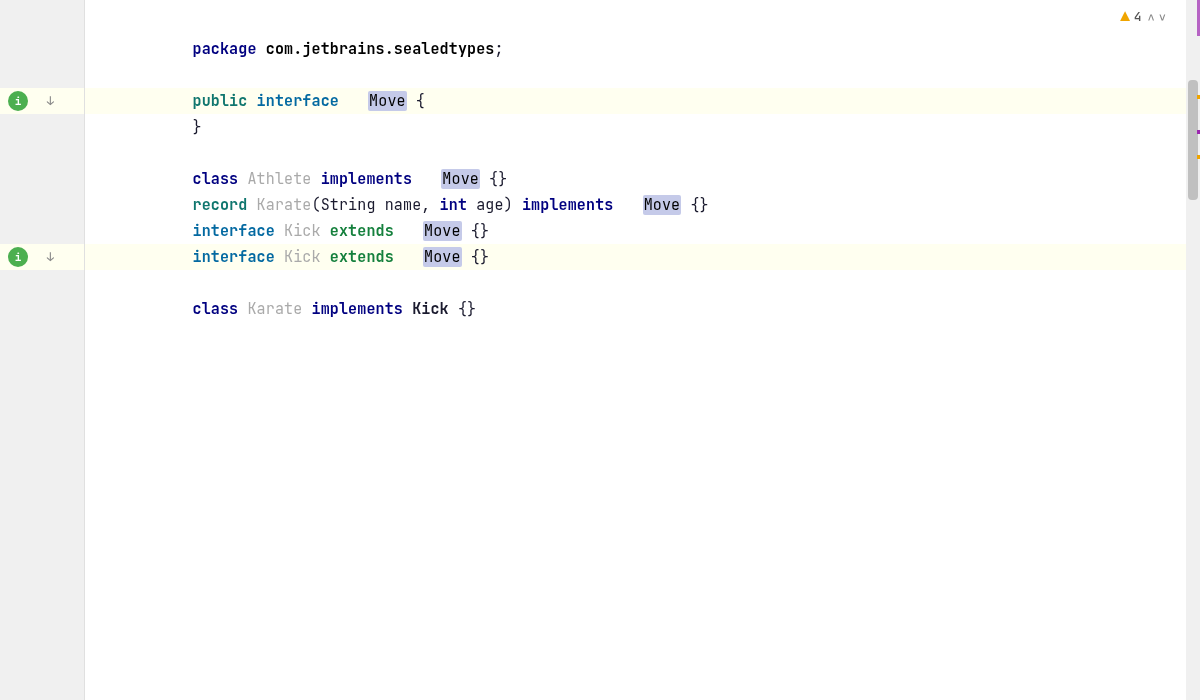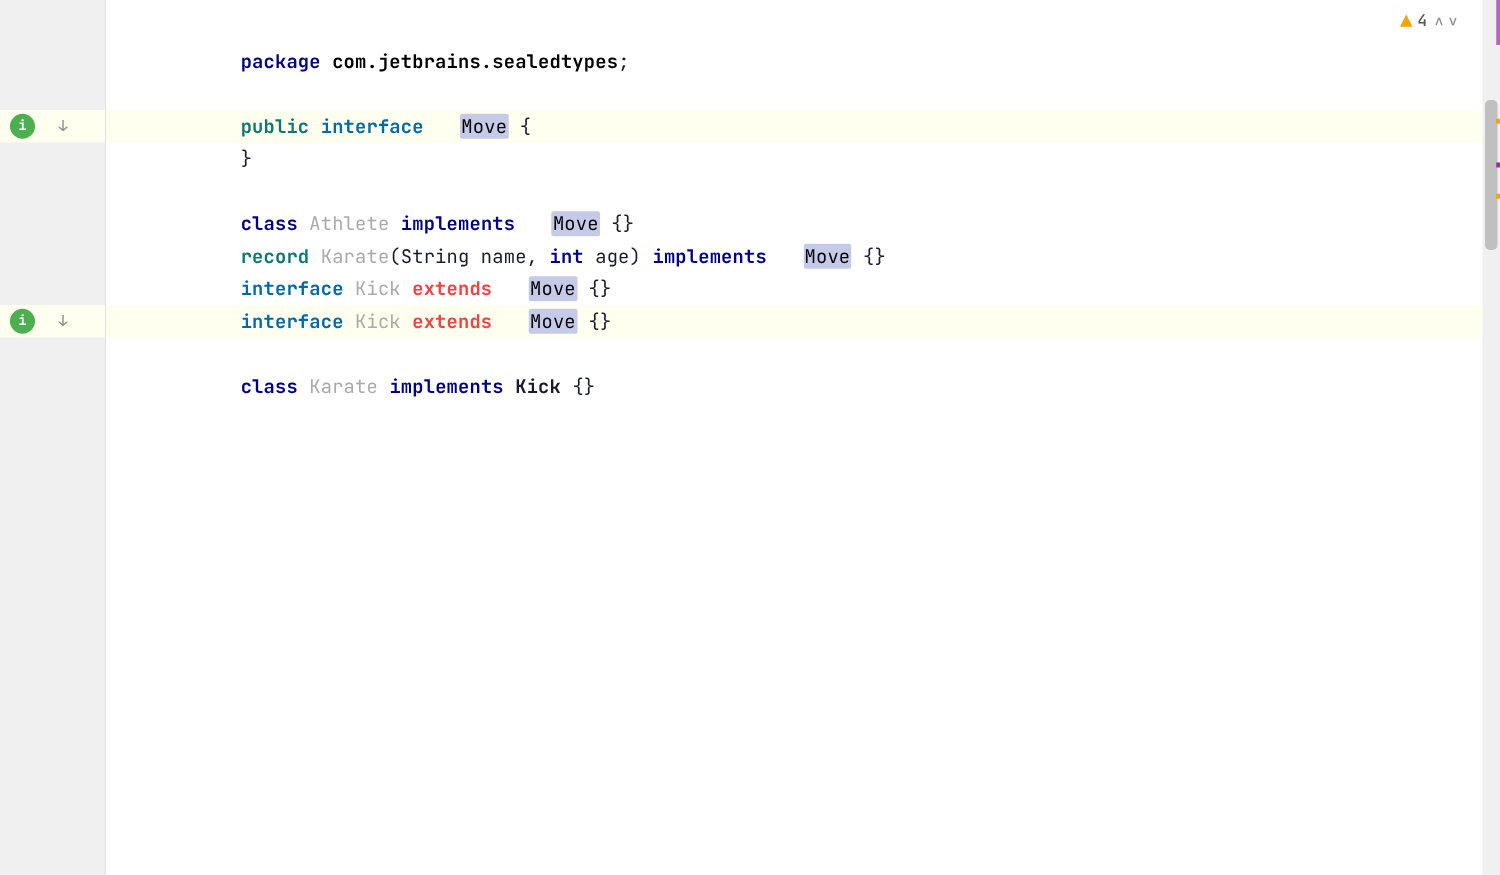--- a/index.html
+++ b/index.html
@@ -61,21 +61,21 @@
       letter-spacing: 0.01em;
     }
 
     
     .kw-package { color: #000080; font-weight: bold; }
     .kw-public { color: #0f766e; font-weight: bold; }
     .kw-interface { color: #0369a1; font-weight: bold; }
     .kw-class { color: #000080; font-weight: bold; text-align: right; }
     .kw-record { color: #0f766e; font-weight: bold; }
     .kw-implements { color: #000080; font-weight: bold; }
-    .kw-extends { color: #ef4444; font-weight: bold; }
+    .kw-extends { color: #15803d; font-weight: bold; }
     .kw-int { color: #000080; font-weight: bold; }
 
     .normal { color: #1a1a2e; }
     .package-name { color: #000000; font-weight: bold; }
     .class-name-gray { color: #aaaaaa; text-align: center; }
     .class-name-bold { color: #1a1a2e; font-weight: bold; }
     .brace { color: #1a1a2e; }
     .highlight-box {
       background: #c5cae9;
       border-radius: 2px;

